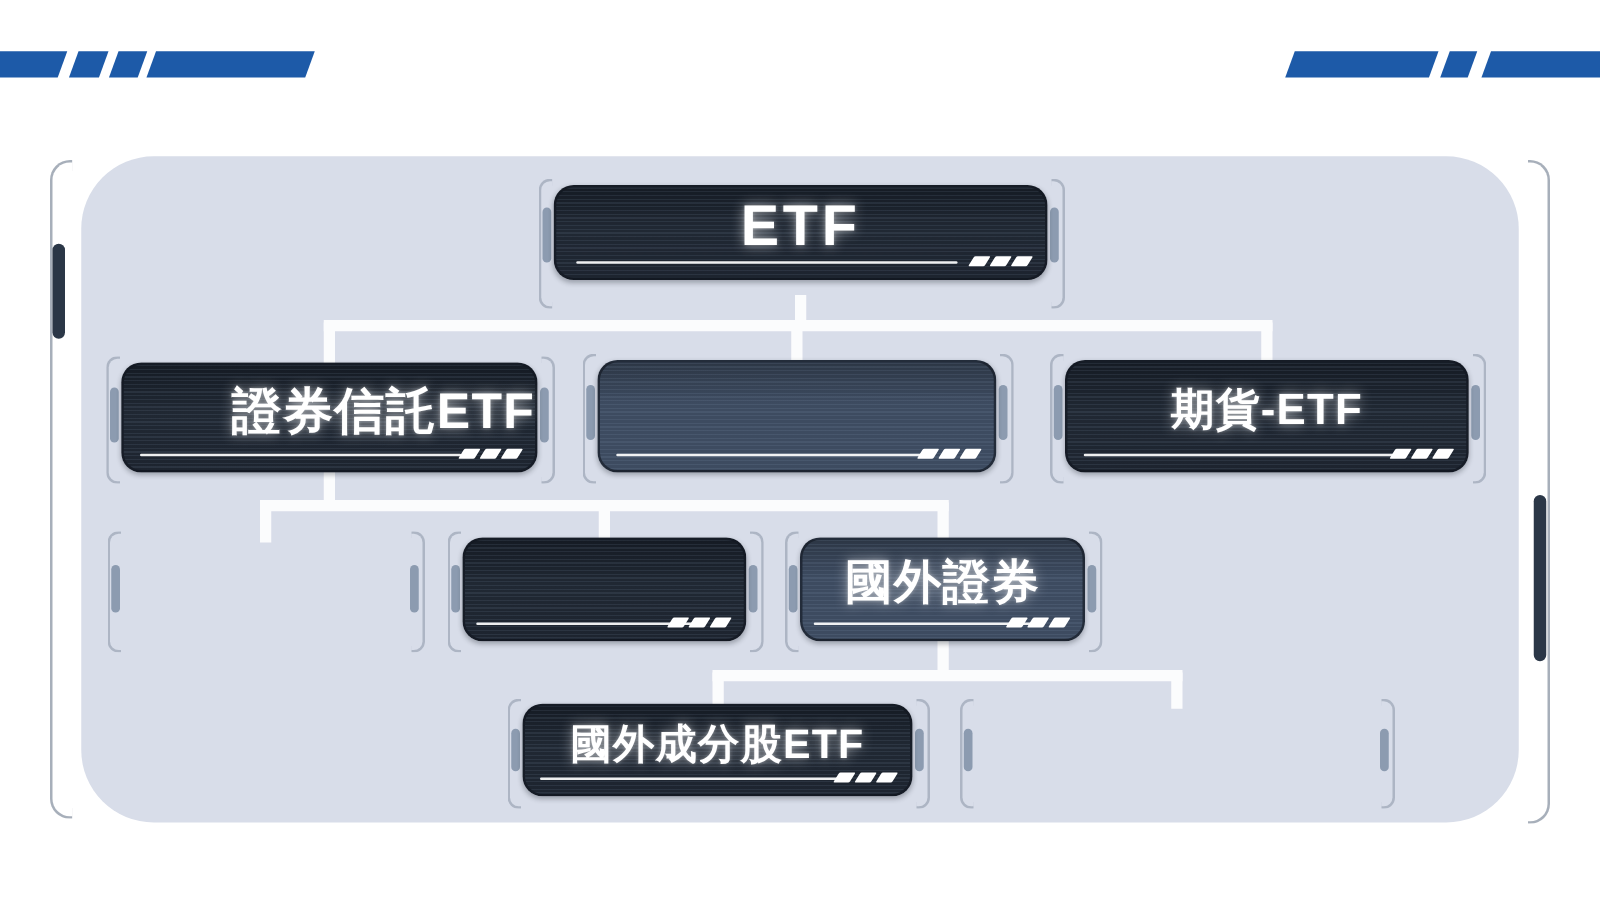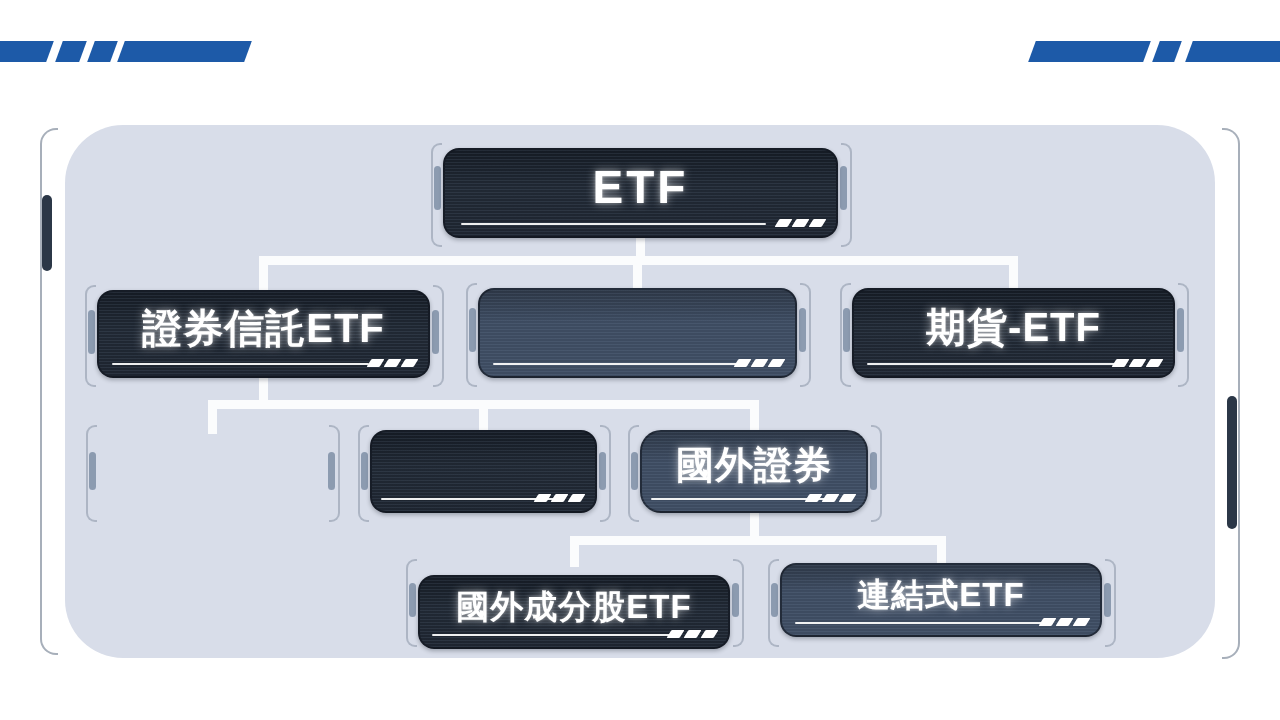--- a/index.html
+++ b/index.html
@@ -121,32 +121,32 @@
   <div class="nbracket l" style="left:406px;top:559px;height:84px;"></div>
   <div class="nbracket r" style="left:733px;top:559px;height:84px;"></div>
   <div class="npill" style="left:409px;top:583px;height:34px;"></div>
   <div class="npill" style="left:732px;top:583px;height:34px;"></div>
 
   <div class="nbracket l" style="left:768px;top:559px;height:84px;"></div>
   <div class="nbracket r" style="left:1105px;top:559px;height:84px;"></div>
   <div class="npill" style="left:771px;top:583px;height:34px;"></div>
   <div class="npill" style="left:1104px;top:583px;height:34px;"></div>
 
-  <div class="node dark" style="left:443px;top:148px;width:395px;height:90px;align-items:center;">
+  <div class="node dark" style="left:443px;top:148px;width:395px;height:76px;align-items:center;">
     <span class="scan"></span>
     <span class="label" style="font-size:46px;letter-spacing:3px;">ETF</span>
     <span class="underline"></span>
     <span class="slashes">
         <i></i>
         <i></i>
         <i></i>
       </span>
   </div>
 
-  <div class="node dark" style="left:97px;top:290px;width:333px;height:88px;">
+  <div class="node dark" style="left:97px;top:290px;width:333px;height:88px;justify-content:flex-end;">
     <span class="scan"></span>
     <span class="label" style="font-size:40px;">證券信託ETF</span>
     <span class="underline"></span>
     <span class="slashes">
         <i></i>
         <i></i>
         <i></i>
       </span>
   </div>
 
@@ -155,66 +155,56 @@
     <span class="underline"></span>
     <span class="slashes">
         <i></i>
         <i></i>
         <i></i>
       </span>
   </div>
 
   <div class="node dark" style="left:852px;top:288px;width:323px;height:90px;">
     <span class="scan"></span>
-    <span class="label" style="font-size:40px;">期貨-ETF</span>
+    <span class="label" style="font-size:35px;">期貨-ETF</span>
     <span class="underline"></span>
     <span class="slashes">
         <i></i>
         <i></i>
         <i></i>
       </span>
   </div>
 
 
   <div class="node dark" style="left:370px;top:430px;width:227px;height:83px;">
     <span class="scan"></span>
     <span class="underline"></span>
     <span class="slashes">
         <i></i>
         <i></i>
         <i></i>
       </span>
   </div>
 
-  <div class="node slate" style="left:640px;top:430px;width:228px;height:83px;border-radius:21px;">
+  <div class="node slate" style="left:640px;top:430px;width:228px;height:83px;">
     <span class="scan"></span>
     <span class="label" style="font-size:38px;">國外證券</span>
     <span class="underline"></span>
     <span class="slashes">
         <i></i>
         <i></i>
         <i></i>
       </span>
   </div>
 
-  <div class="node dark" style="left:418px;top:575px;width:312px;height:74px;">
+  <div class="node dark" style="left:418px;top:563px;width:312px;height:74px;">
     <span class="scan"></span>
     <span class="label" style="font-size:33px;padding-bottom:10px;">國外成分股ETF</span>
     <span class="underline"></span>
     <span class="slashes">
         <i></i>
         <i></i>
         <i></i>
       </span>
   </div>
 
-  <div class="node slate" style="left:780px;top:563px;width:322px;height:74px;">
-    <span class="scan"></span>
-    <span class="label" style="font-size:33px;padding-bottom:10px;">連結式ETF</span>
-    <span class="underline"></span>
-    <span class="slashes">
-        <i></i>
-        <i></i>
-        <i></i>
-      </span>
-  </div>
 
 </div>
 
 </body></html>

